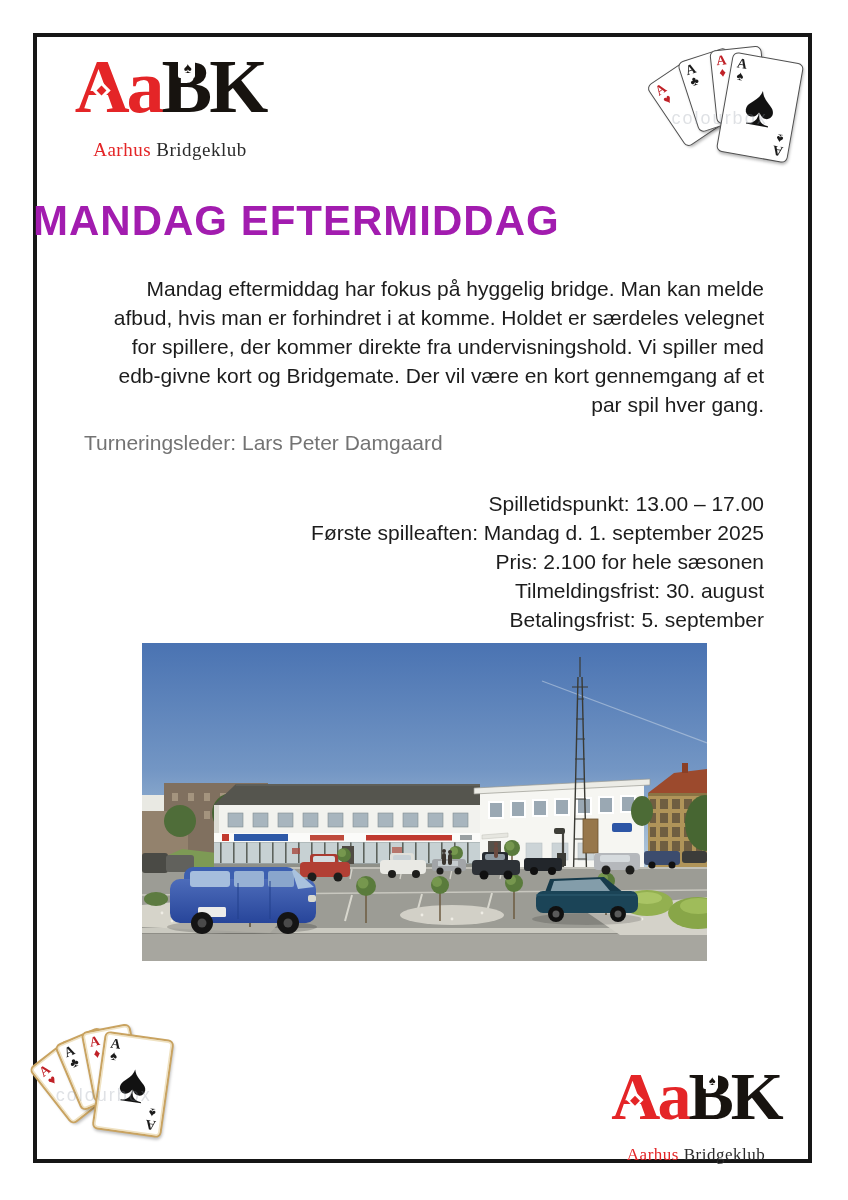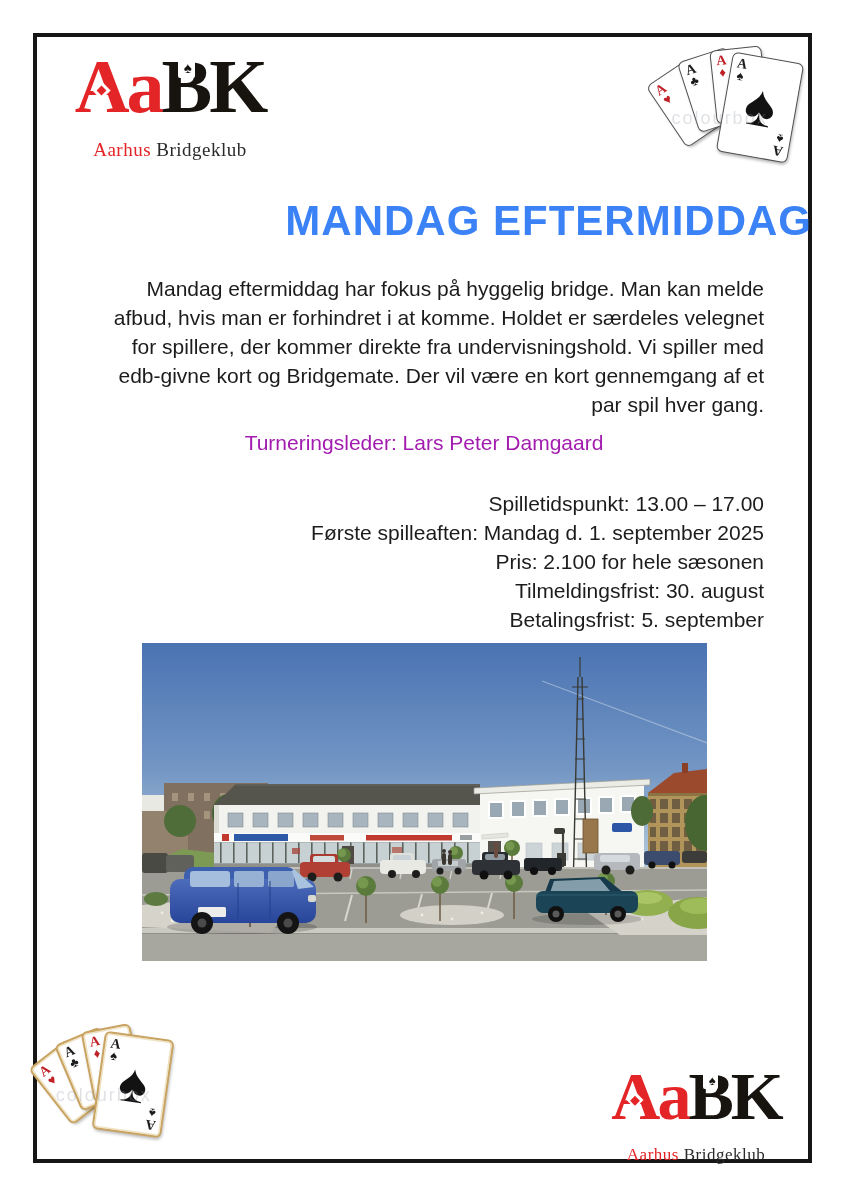--- a/index.html
+++ b/index.html
@@ -73,30 +73,30 @@
   .fan-top .c4 { left:64px; top:13px; width:70px; height:99px; transform:rotate(10deg); }
   .fan-bottom { left:45px; top:1026px; width:135px; height:128px; }
   .fan-bottom .c1 { left:0;    top:20px; width:46px; height:68px; transform:rotate(-38deg); }
   .fan-bottom .c2 { left:21px; top:7px;  width:46px; height:68px; transform:rotate(-23deg); }
   .fan-bottom .c3 { left:42px; top:1px;  width:46px; height:68px; transform:rotate(-11deg); }
   .fan-bottom .c4 { left:53px; top:9px;  width:66px; height:95px; transform:rotate(8deg); }
   .fan-bottom .bigsuit { font-size:54px; }
 
   
   .poster-title {
-    position:absolute; left:33px; width:779px; top:197px; text-align:right;
-    font-size:42px; font-weight:bold; letter-spacing:1px; color:#3b82f6;
+    position:absolute; left:33px; width:779px; top:197px; text-align:left;
+    font-size:42px; font-weight:bold; letter-spacing:1px; color:#a21caf;
   }
   .intro {
     position:absolute; left:84px; width:680px; top:274px; text-align:right;
     font-size:21px; line-height:29px; color:#1c1c1c;
   }
   .leader-line {
-    position:absolute; left:84px; width:680px; top:431px; text-align:center;
-    font-size:21px; color:#a21caf;
+    position:absolute; left:84px; width:680px; top:431px; text-align:left;
+    font-size:21px; color:#737373;
   }
   .details {
     position:absolute; left:84px; width:680px; top:489px; text-align:right;
     font-size:21px; line-height:29px; color:#1c1c1c;
   }
 
   
   .photo {
     position:absolute; left:142px; top:643px; width:565px; height:318px;
     overflow:hidden; background:#9c9c95;

